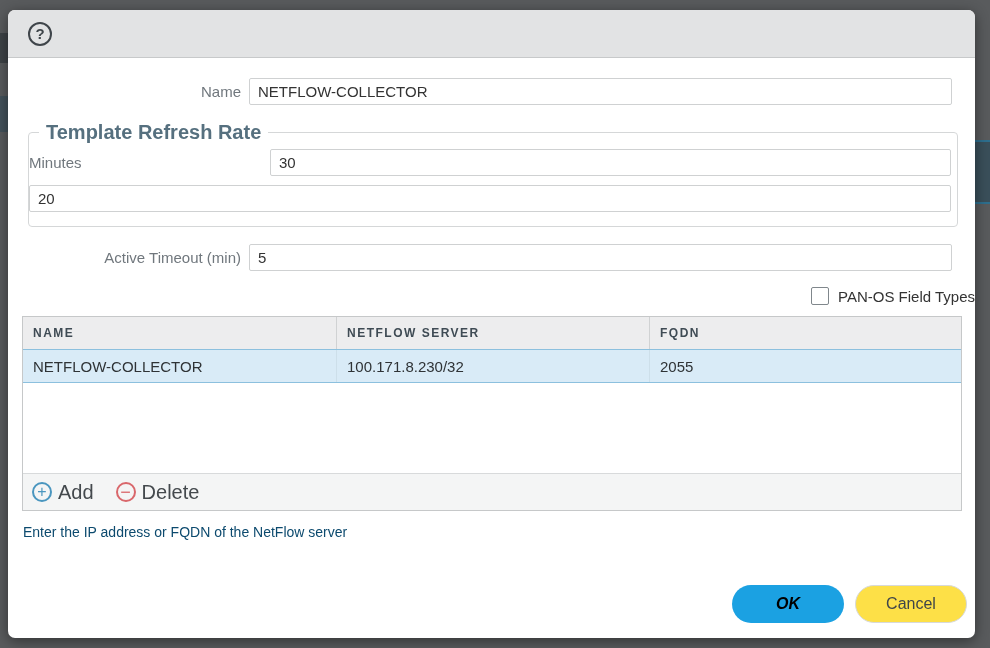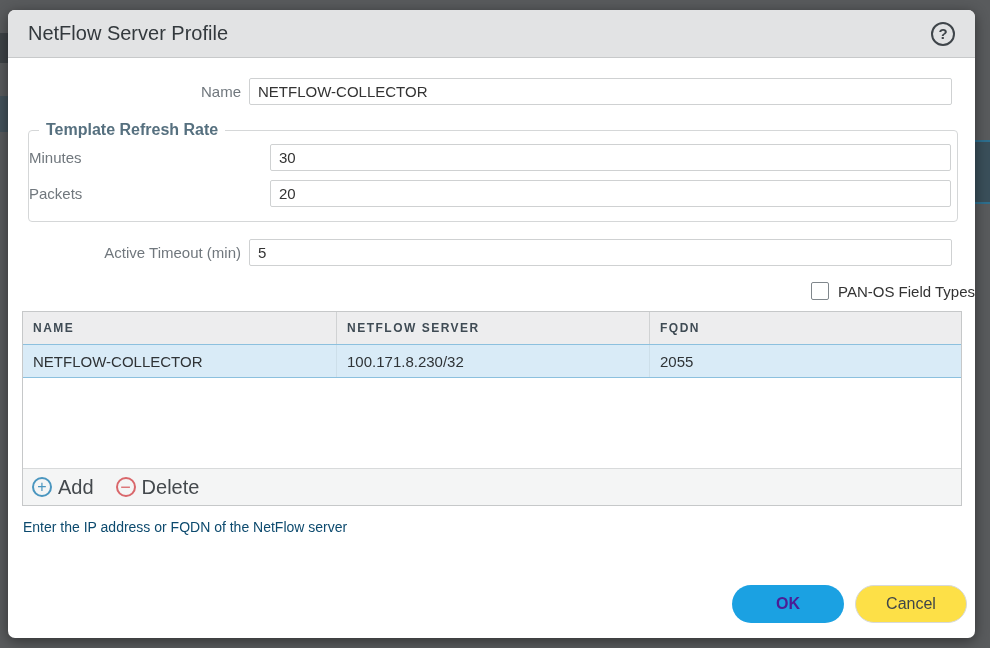--- a/index.html
+++ b/index.html
@@ -45,21 +45,21 @@
     font-family: "Liberation Sans", sans-serif; font-size: 15px; color: #333;
     padding: 0 8px; outline: none; background: #fff;
   }
   .row-name { margin-top: 20px; }
 
   fieldset.trr {
     margin: 16px 17px 0 20px; border: 1px solid #d5d7d8; border-radius: 4px;
     padding: 5px 5px 14px 0;
   }
   fieldset.trr legend {
-    margin-left: 10px; padding: 0 7px; font-size: 16px; font-weight: bold; color: #56707f;
+    margin-left: 10px; padding: 0 7px; font-size: 20px; font-weight: bold; color: #56707f;
   }
   .fs-row { display: flex; align-items: center; margin-right: 1px; }
   .fs-row + .fs-row { margin-top: 9px; }
   .fs-label { width: 241px; text-align: left; padding-right: 8px; color: #70777d; font-size: 15px; flex: none; }
 
   .row-timeout { margin-top: 17px; border-radius: 13px; }
 
   .row-checkbox { display: flex; align-items: center; margin-top: 16px; margin-left: 249px; justify-content: flex-end; }
   .checkbox {
     width: 18px; height: 18px; border: 1px solid #80878c; border-radius: 2px;
@@ -102,50 +102,48 @@
 
   
   .actions {
     position: absolute; right: 8px; bottom: 15px; display: flex; gap: 11px;
   }
   .btn {
     min-width: 112px; height: 38px; border-radius: 19px; font-size: 16px;
     display: flex; align-items: center; justify-content: center; cursor: pointer;
     font-family: "Liberation Sans", sans-serif;
   }
-  .btn-ok { background: #1ba1e2; color: #4c1d95; font-weight: bold; border: none; }
+  .btn-ok { background: #1ba1e2; color: #000000; font-weight: bold; border: none; font-style: italic; }
   .btn-cancel { background: #fde047; color: #3f454a; border: 1px solid #d7d9da; }
 </style>
 </head>
 <body>
 
 <div class="bg-block bg-left-1"></div>
 <div class="bg-block bg-left-2"></div>
 <div class="bg-block bg-right-1"></div>
 
 <div class="dialog">
 
   <div class="dlg-header">
-    <span class="dlg-title">NetFlow Server Profile</span>
     <span class="help-icon">?</span>
   </div>
 
   <div class="form-row row-name">
     <span class="form-label">Name</span>
     <input class="text-input" type="text" value="NETFLOW-COLLECTOR" style="">
   </div>
 
   <fieldset class="trr">
     <legend>Template Refresh Rate</legend>
     <div class="fs-row">
       <span class="fs-label">Minutes</span>
       <input class="text-input" type="text" value="30" style="">
     </div>
     <div class="fs-row">
-      <span class="fs-label">Packets</span>
       <input class="text-input" type="text" value="20" style="">
     </div>
   </fieldset>
 
   <div class="form-row row-timeout">
     <span class="form-label">Active Timeout (min)</span>
     <input class="text-input" type="text" value="5" style="">
   </div>
 
   <div class="row-checkbox">

